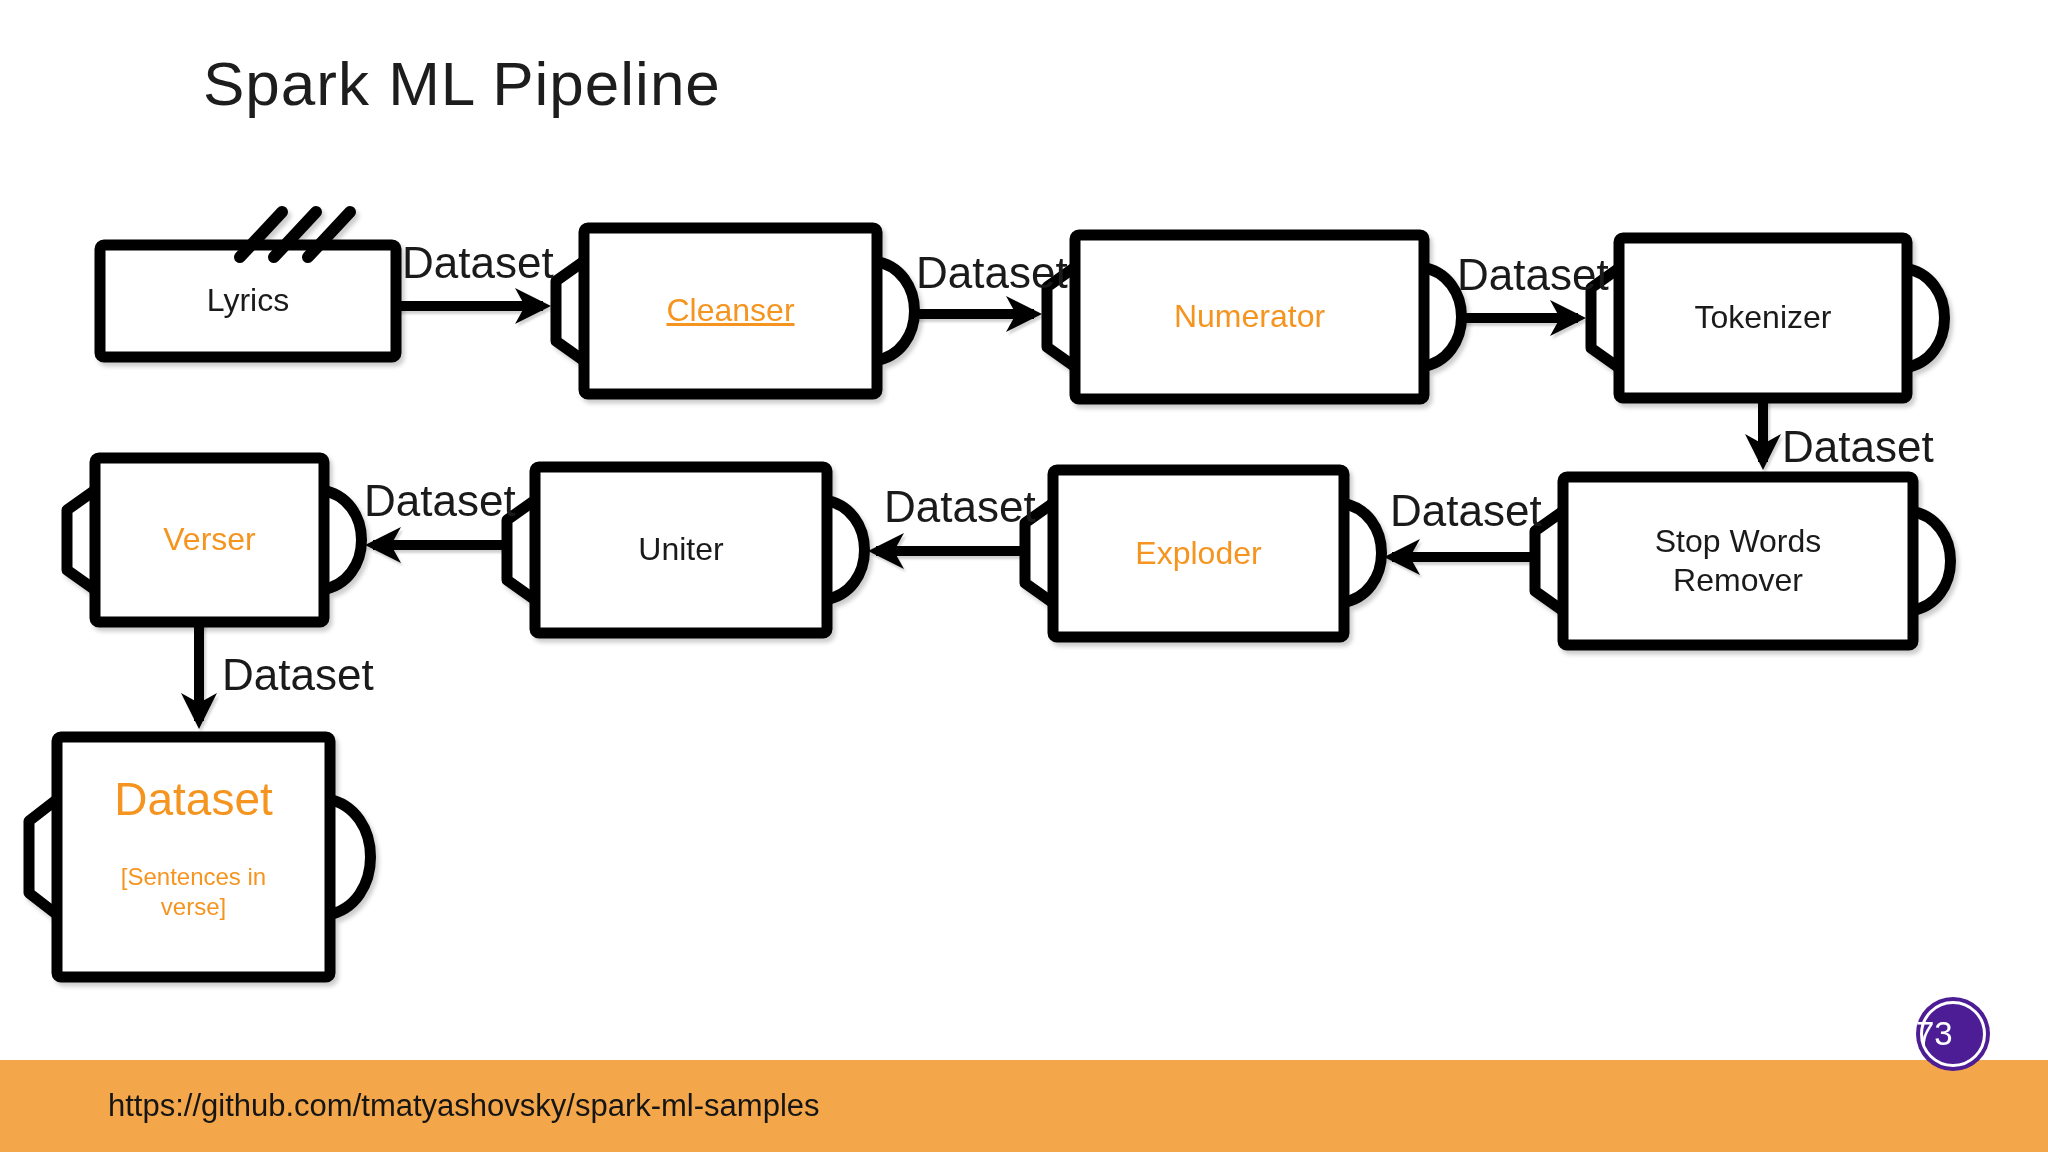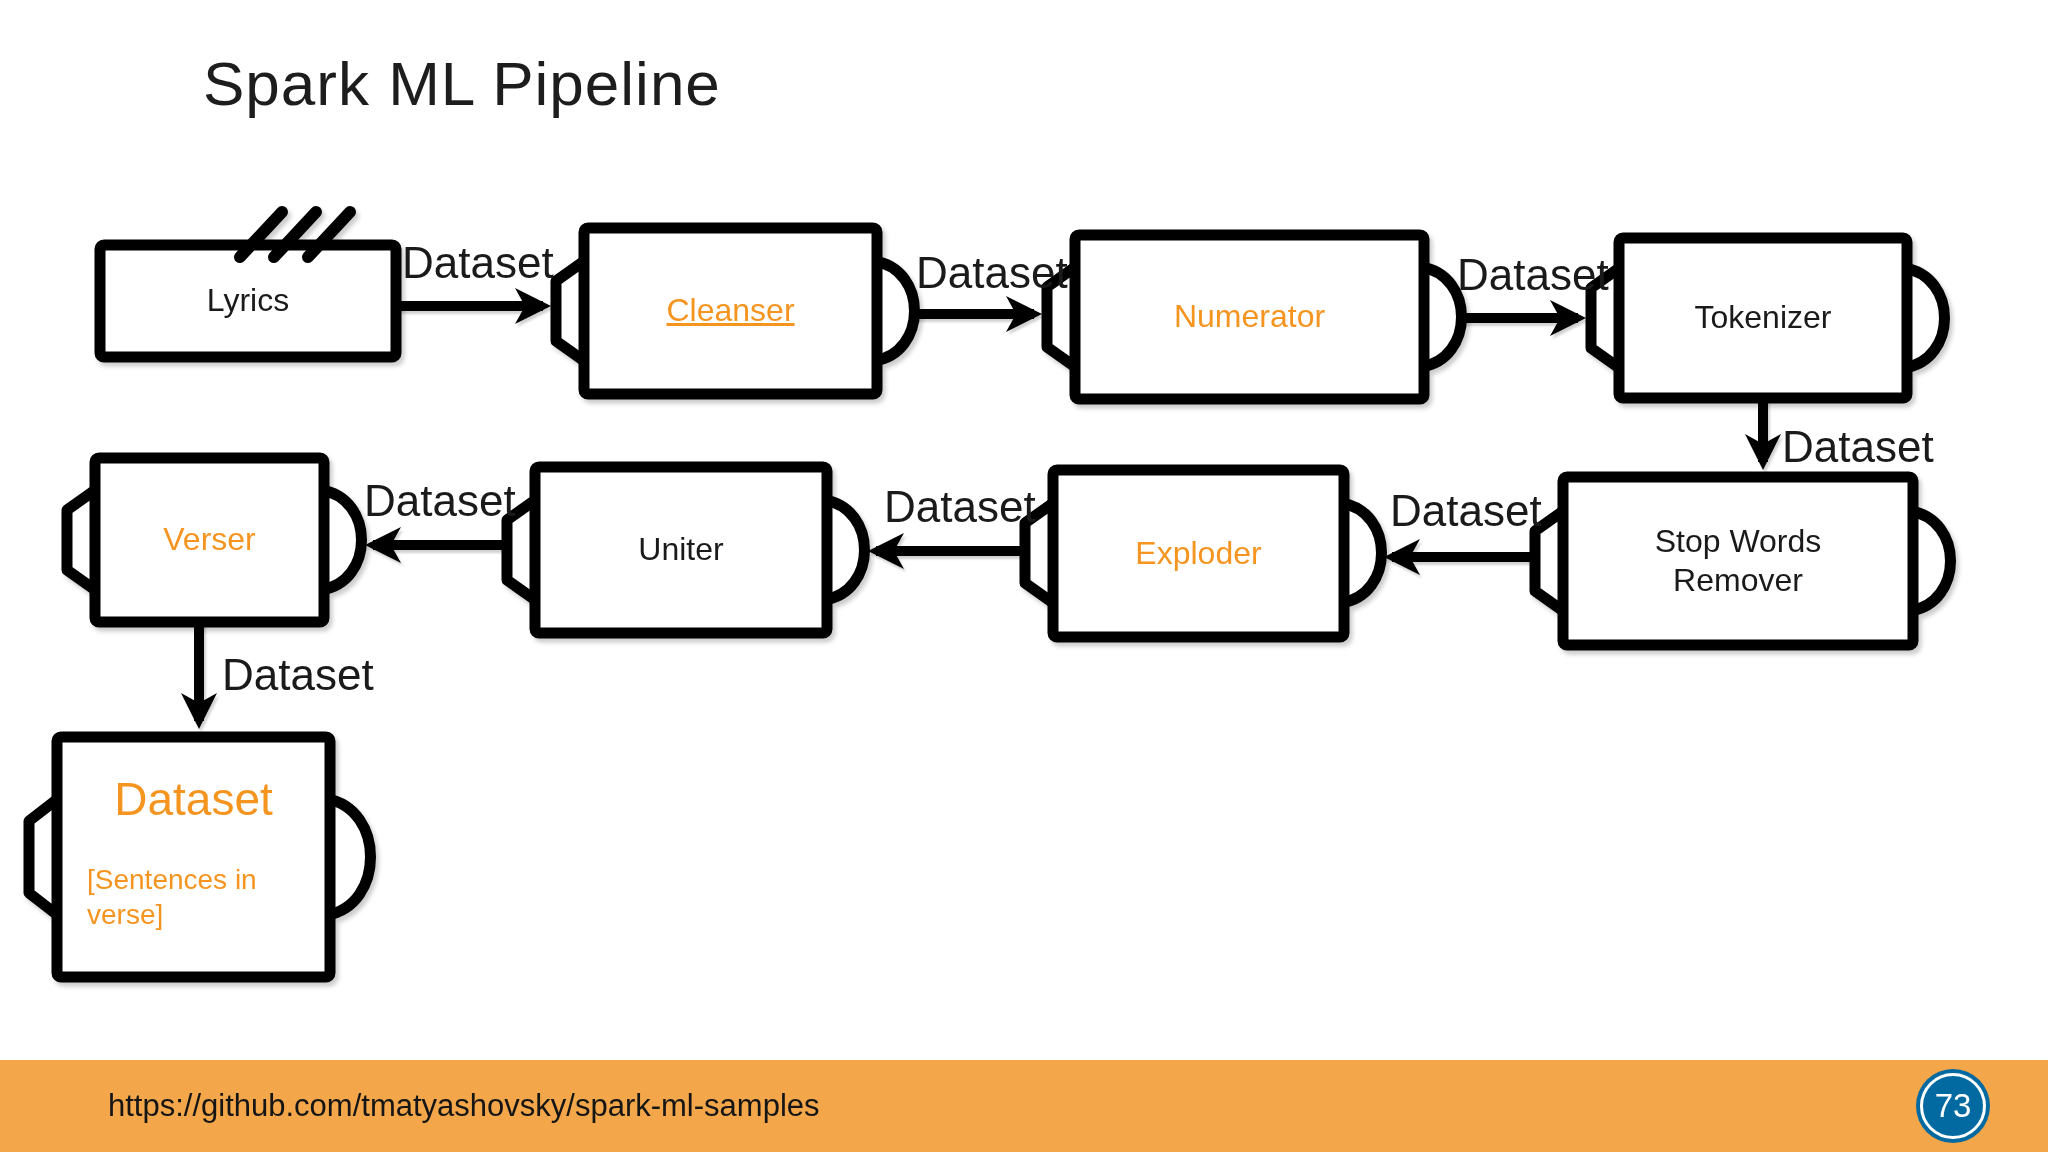--- a/index.html
+++ b/index.html
@@ -13,30 +13,30 @@
   }
   svg.diagram{position:absolute;left:0;top:0;}
   .shapes{filter:drop-shadow(3px 4px 2px rgba(0,0,0,0.20));}
   .arrows{filter:drop-shadow(2px 3px 1px rgba(0,0,0,0.18));}
   .node-label{
     position:absolute;display:flex;align-items:center;justify-content:center;
     text-align:center;font-size:32px;color:#1a1a1a;line-height:1.22;
   }
   .node-label.orange{color:#F5941F;}
   .verser-label{position:absolute;text-align:center;color:#F5941F;font-size:46px;}
-  .verser-sub{position:absolute;color:#F5941F;font-size:28px;line-height:1.25;padding:0 30px;box-sizing:border-box;}
+  .verser-sub{position:absolute;text-align:center;color:#F5941F;font-size:24px;line-height:1.25;padding:0 30px;box-sizing:border-box;}
   .edge-label{position:absolute;font-size:44px;color:#1a1a1a;white-space:nowrap;}
   .footer-bar{position:absolute;left:0;top:1060px;width:2048px;height:92px;background:#F4A74A;}
   .footer-url{
     position:absolute;left:108px;top:1060px;height:92px;display:flex;align-items:center;
     font-size:31px;color:#151515;text-decoration:none;
   }
   .page-badge{
-    position:absolute;left:1916px;top:1069px;width:74px;height:74px;border-radius:50%;
-    background:#0369a1;display:flex;align-items:center;justify-content:center;
+    position:absolute;left:1916px;top:997px;width:74px;height:74px;border-radius:50%;
+    background:#4c1d95;display:flex;align-items:center;justify-content:flex-start;
   }
   .page-badge::before{
     content:"";position:absolute;inset:4px;border:3px solid #ffffff;border-radius:50%;
   }
   .page-number{color:#ffffff;font-size:33px;}
 </style>
 </head>
 <body>
 
 <div class="slide">

